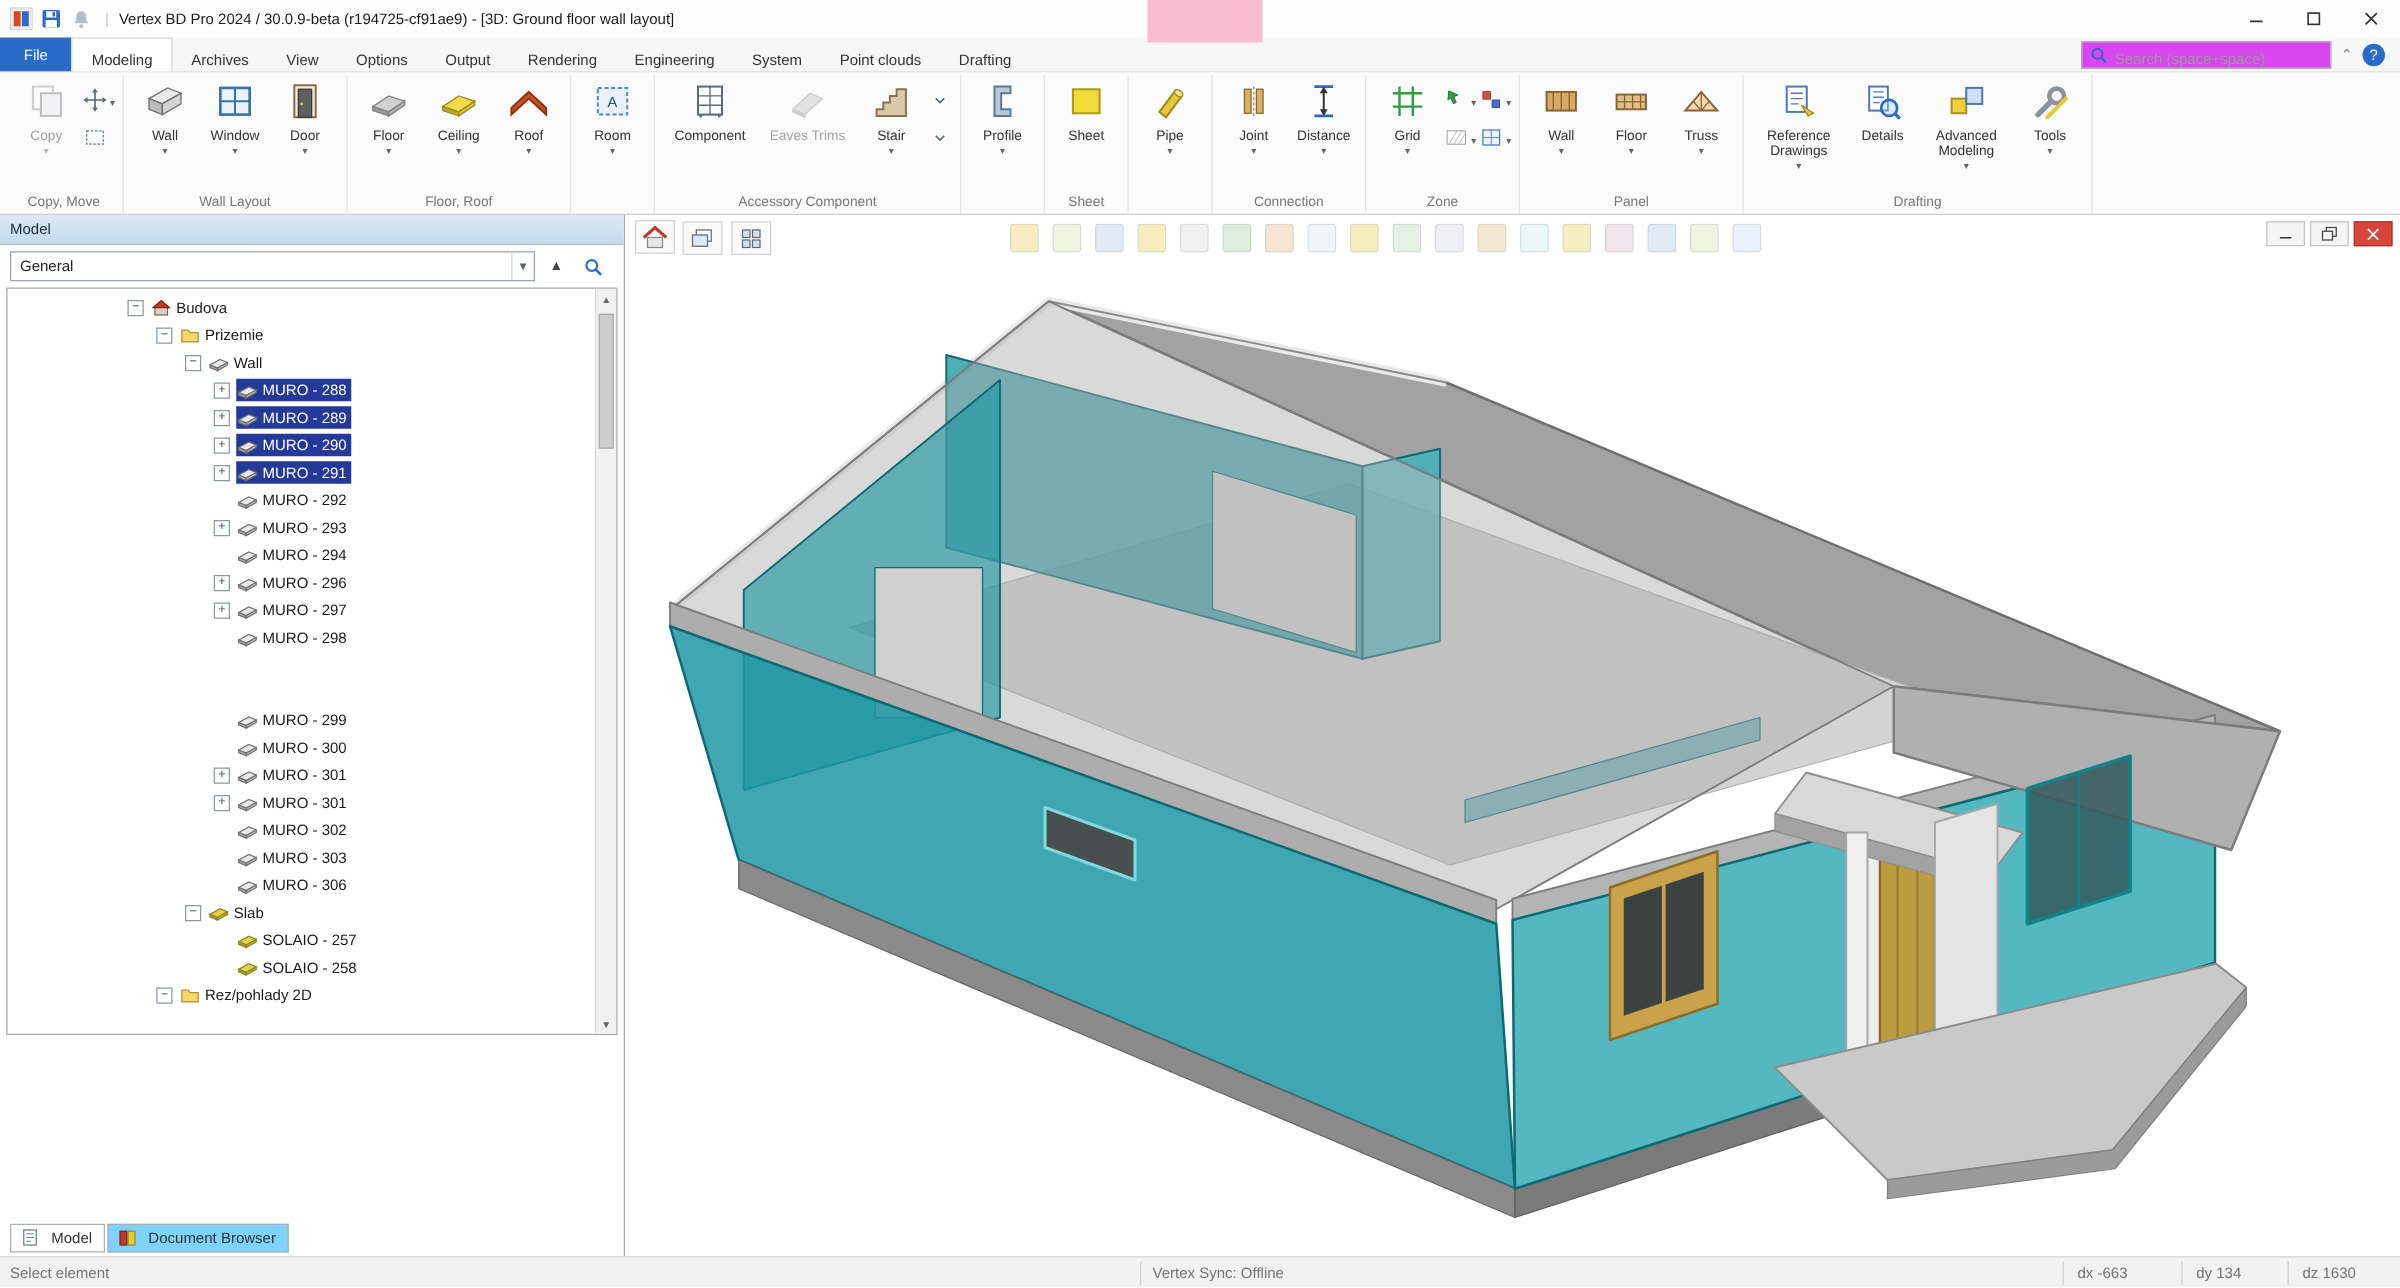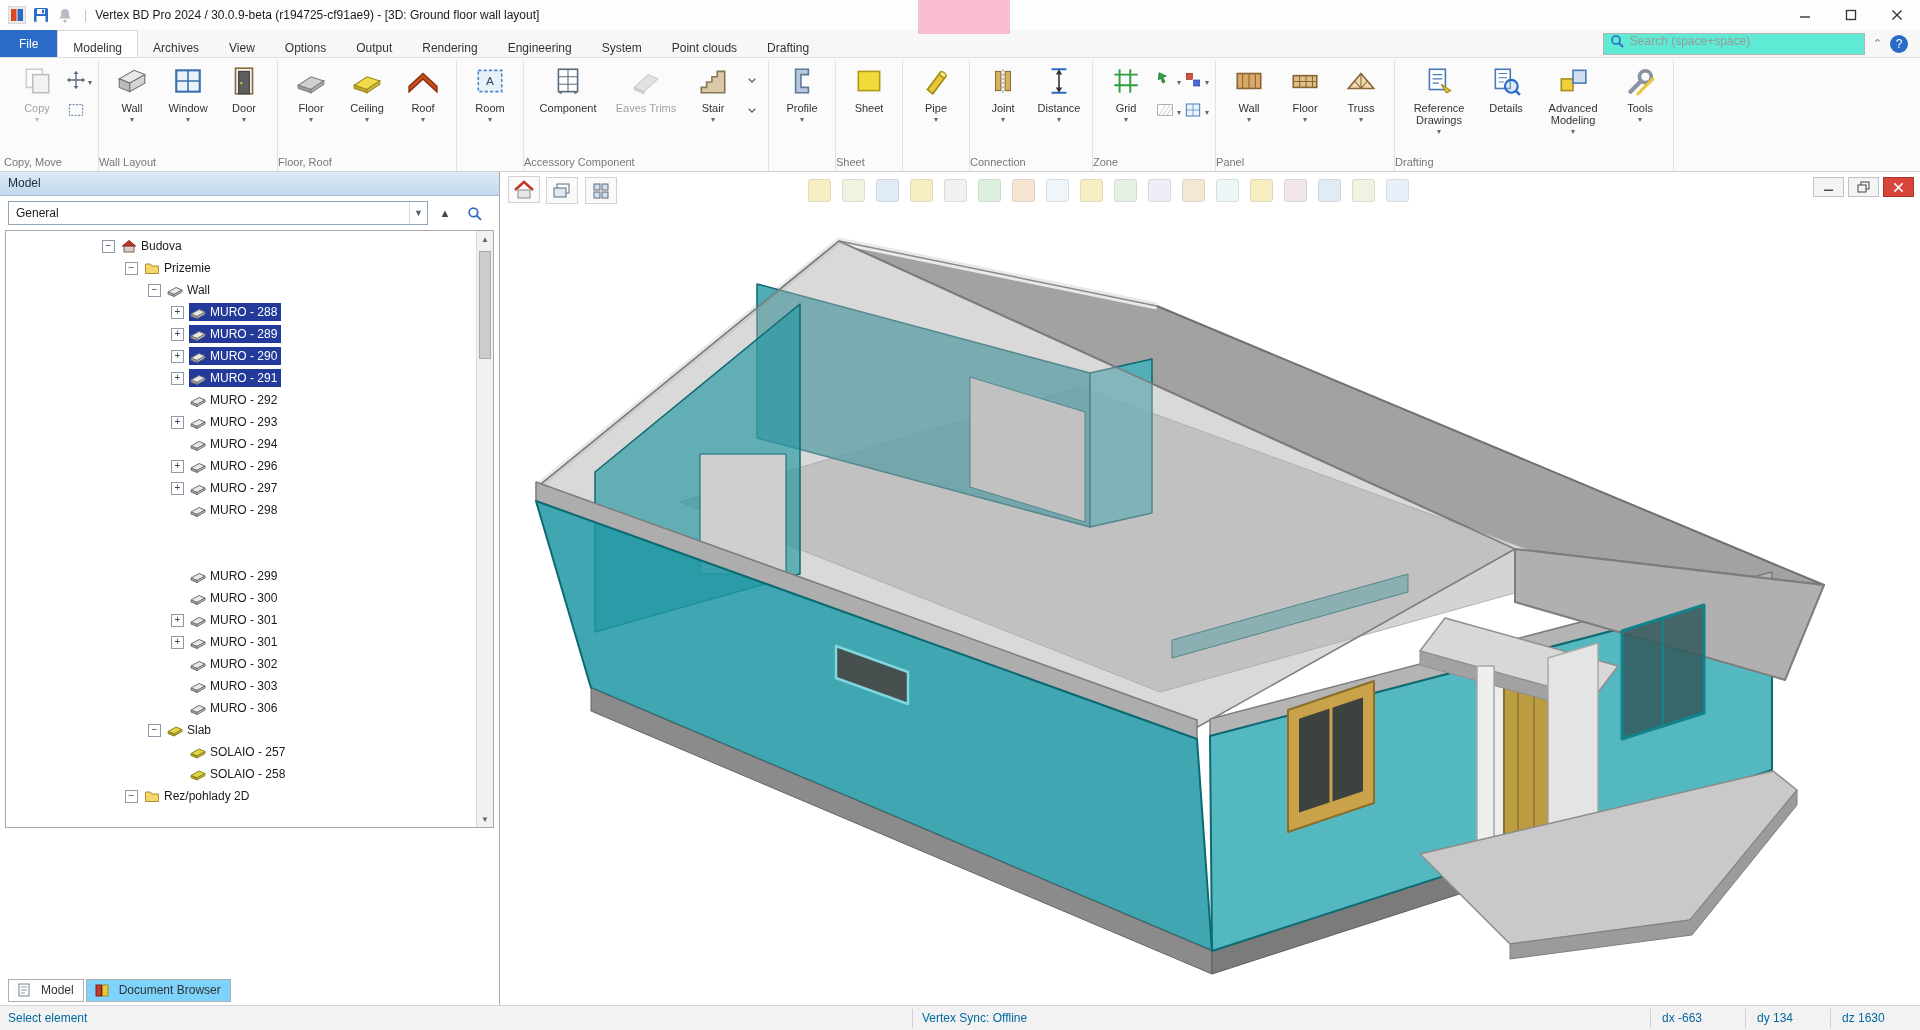--- a/index.html
+++ b/index.html
@@ -15,31 +15,31 @@
   .tb-btn { width:46px; height:30px; display:flex; align-items:center; justify-content:center; color:#333; font-size:13px; }
   #pink-note { position:absolute; left:918px; top:0; width:92px; height:34px; background:var(--tab-pink); z-index:40; }
 
   
   #menubar { position:absolute; top:30px; left:0; right:0; height:28px; background:#f7f7f7; border-bottom:1px solid #dedede; display:flex; align-items:stretch; }
   #menu-items { display:flex; }
   .menu-item { padding:4px 15px; line-height:28px; font-size:12px; color:#333; white-space:nowrap; }
   .menu-item.file { background:var(--accent-blue); color:#fff; padding:0 19px; }
   .menu-item.active { background:#fff; border:1px solid #d6d6d6; border-bottom:none; line-height:26px; }
   .menu-right { margin-left:auto; display:flex; align-items:center; gap:8px; padding-right:12px; }
-  .searchbox { width:262px; height:22px; border:1px solid #b5b5b5; background:#5eead4; display:flex; align-items:flex-start; padding:0 6px; gap:6px; }
+  .searchbox { width:200px; height:22px; border:1px solid #b5b5b5; background:#d946ef; display:flex; align-items:flex-end; padding:0 6px; gap:6px; }
   .searchbox input { border:none; outline:none; flex:1; font-size:12px; color:#333; background:transparent; }
   .searchbox input::placeholder { color:#9a9a9a; }
   .menu-chev { color:#777; font-size:11px; }
   .help-badge { width:18px; height:18px; border-radius:50%; background:var(--accent-blue); color:#fff; font-size:12px; display:flex; align-items:center; justify-content:center; }
 
   
   #ribbon { position:absolute; top:58px; left:0; right:0; height:114px; background:#fbfbfb; border-bottom:1px solid #cfcfcf; display:flex; align-items:stretch; padding:2px 4px 0 4px; }
   .rb-group { position:relative; display:flex; flex-direction:column; border-right:1px solid #e3e3e3; padding:2px 5px 18px 5px; }
   .rb-items { display:flex; align-items:flex-start; flex:1; }
-  .rb-label { position:absolute; left:0; right:0; bottom:3px; font-size:11px; color:#777; white-space:nowrap; }
+  .rb-label { position:absolute; left:0; right:0; bottom:3px; text-align:center; font-size:11px; color:#777; white-space:nowrap; }
   .rb-big { display:flex; flex-direction:column; align-items:center; width:56px; min-height:88px; background:none; border:none; padding-top:3px; font-size:11px; color:#333; cursor:default; }
   .rb-big.wide { width:78px; }
   .rb-big .cap { margin-top:3px; line-height:12px; text-align:center; white-space:normal; }
   .rb-big .arr, .mini-btn .arr { font-size:8px; color:#666; line-height:8px; margin-top:2px; }
   .rb-big.disabled { opacity:.45; filter:grayscale(.9); }
   .rb-ministack { display:flex; flex-direction:column; gap:5px; margin-top:7px; }
   .mini-btn { display:flex; align-items:center; gap:2px; border:none; background:none; padding:1px; }
 
   
   #model-panel { position:absolute; top:172px; left:0; width:500px; bottom:25px; background:#fff; border-right:1px solid #a8a8a8; }
@@ -70,21 +70,21 @@
   #house { position:absolute; inset:0; width:100%; height:100%; }
   .vp-toolbar { position:absolute; top:4px; left:8px; right:6px; height:30px; z-index:5; }
   .vp-btn { width:32px; height:27px; border:1px solid #d2d2d2; background:#fafafa; display:inline-flex; align-items:center; justify-content:center; margin-right:3px; }
   .vp-faded { position:absolute; left:300px; top:3px; display:flex; gap:11px; opacity:.35; }
   .fade-ic { width:23px; height:23px; border-radius:3px; border:1px solid rgba(60,60,60,.4); }
   .vp-win { position:absolute; right:0; top:1px; display:flex; gap:4px; }
   .vp-winbtn { width:31px; height:20px; border:1px solid #c2c2c2; background:#f4f4f4; display:flex; align-items:center; justify-content:center; color:#333; font-size:12px; }
   .vp-winbtn.close { background:#d8453b; border-color:#a8342c; color:#fff; }
 
   
-  #statusbar { position:absolute; bottom:0; left:0; right:0; height:25px; background:#f2f2f2; border-top:1px solid #d4d4d4; font-size:12px; color:#0369a1; }
+  #statusbar { position:absolute; bottom:0; left:0; right:0; height:25px; background:#f2f2f2; border-top:1px solid #d4d4d4; font-size:12px; color:#737373; }
   .sb-item { position:absolute; top:5px; white-space:nowrap; }
   .sb-sep { position:absolute; top:3px; width:1px; height:19px; background:#d0d0d0; }
 </style>
 </head>
 <body>
 
 <div id="titlebar">
   <span class="tb-ic">
     <svg width="18" height="18" viewBox="0 0 18 18">
         <rect width="18" height="18" rx="2" fill="#ececec" stroke="#c4c4c4"></rect>

